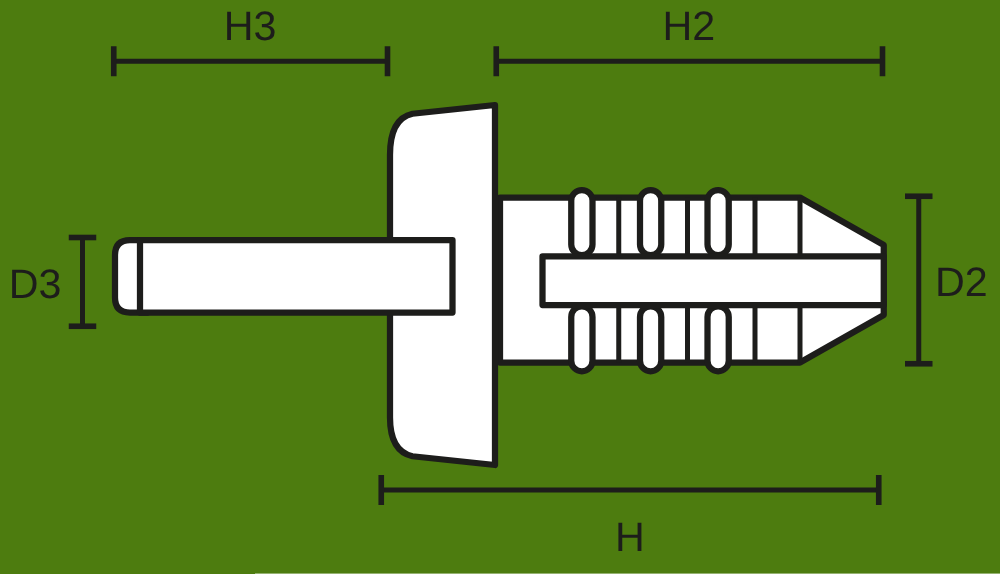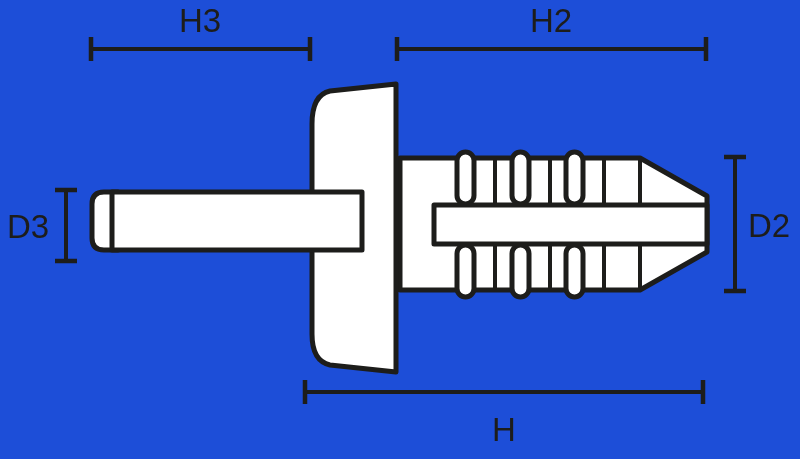--- a/index.html
+++ b/index.html
@@ -8,21 +8,21 @@
     padding: 0;
     background: #ffffff;
   }
   body {
     font-family: "Liberation Sans", sans-serif;
   }
   #stage {
     position: relative;
     width: 800px;
     height: 459px;
-    background: #1d4ed8;
+    background: #4d7c0f;
     overflow: hidden;
   }
   #drawing {
     position: absolute;
     left: 0;
     top: 0;
     width: 800px;
     height: 459px;
     display: block;
   }

